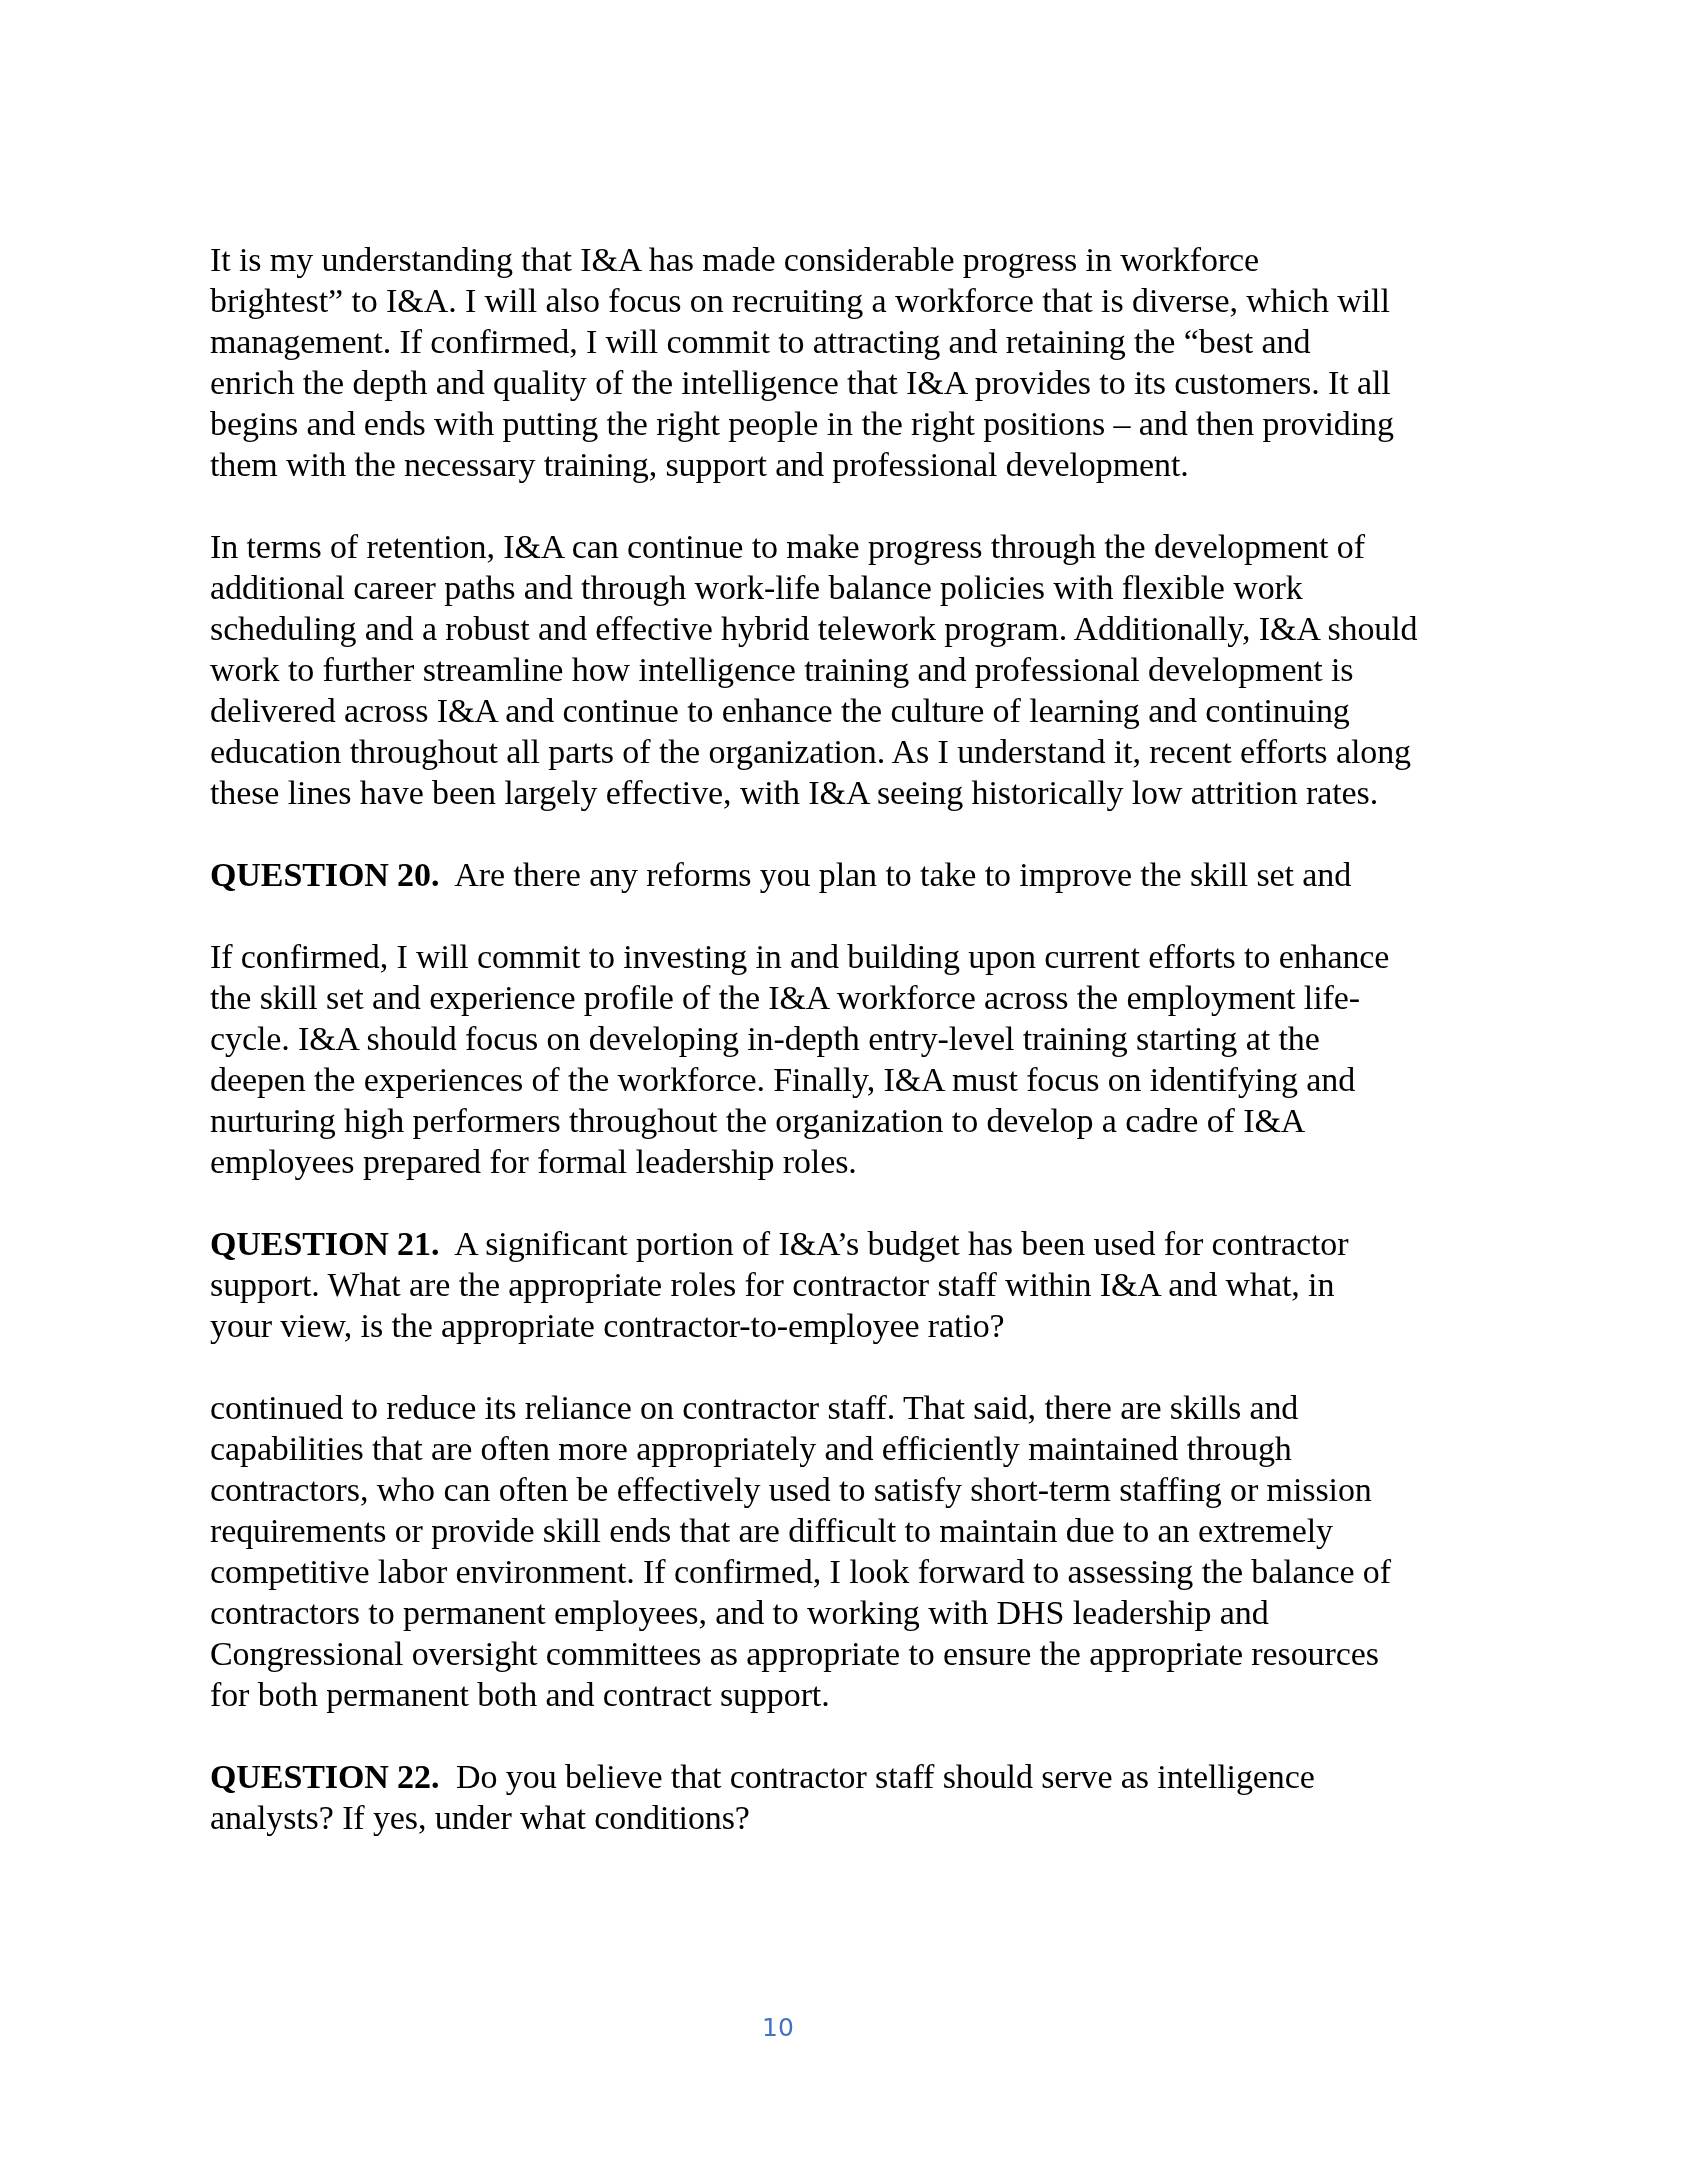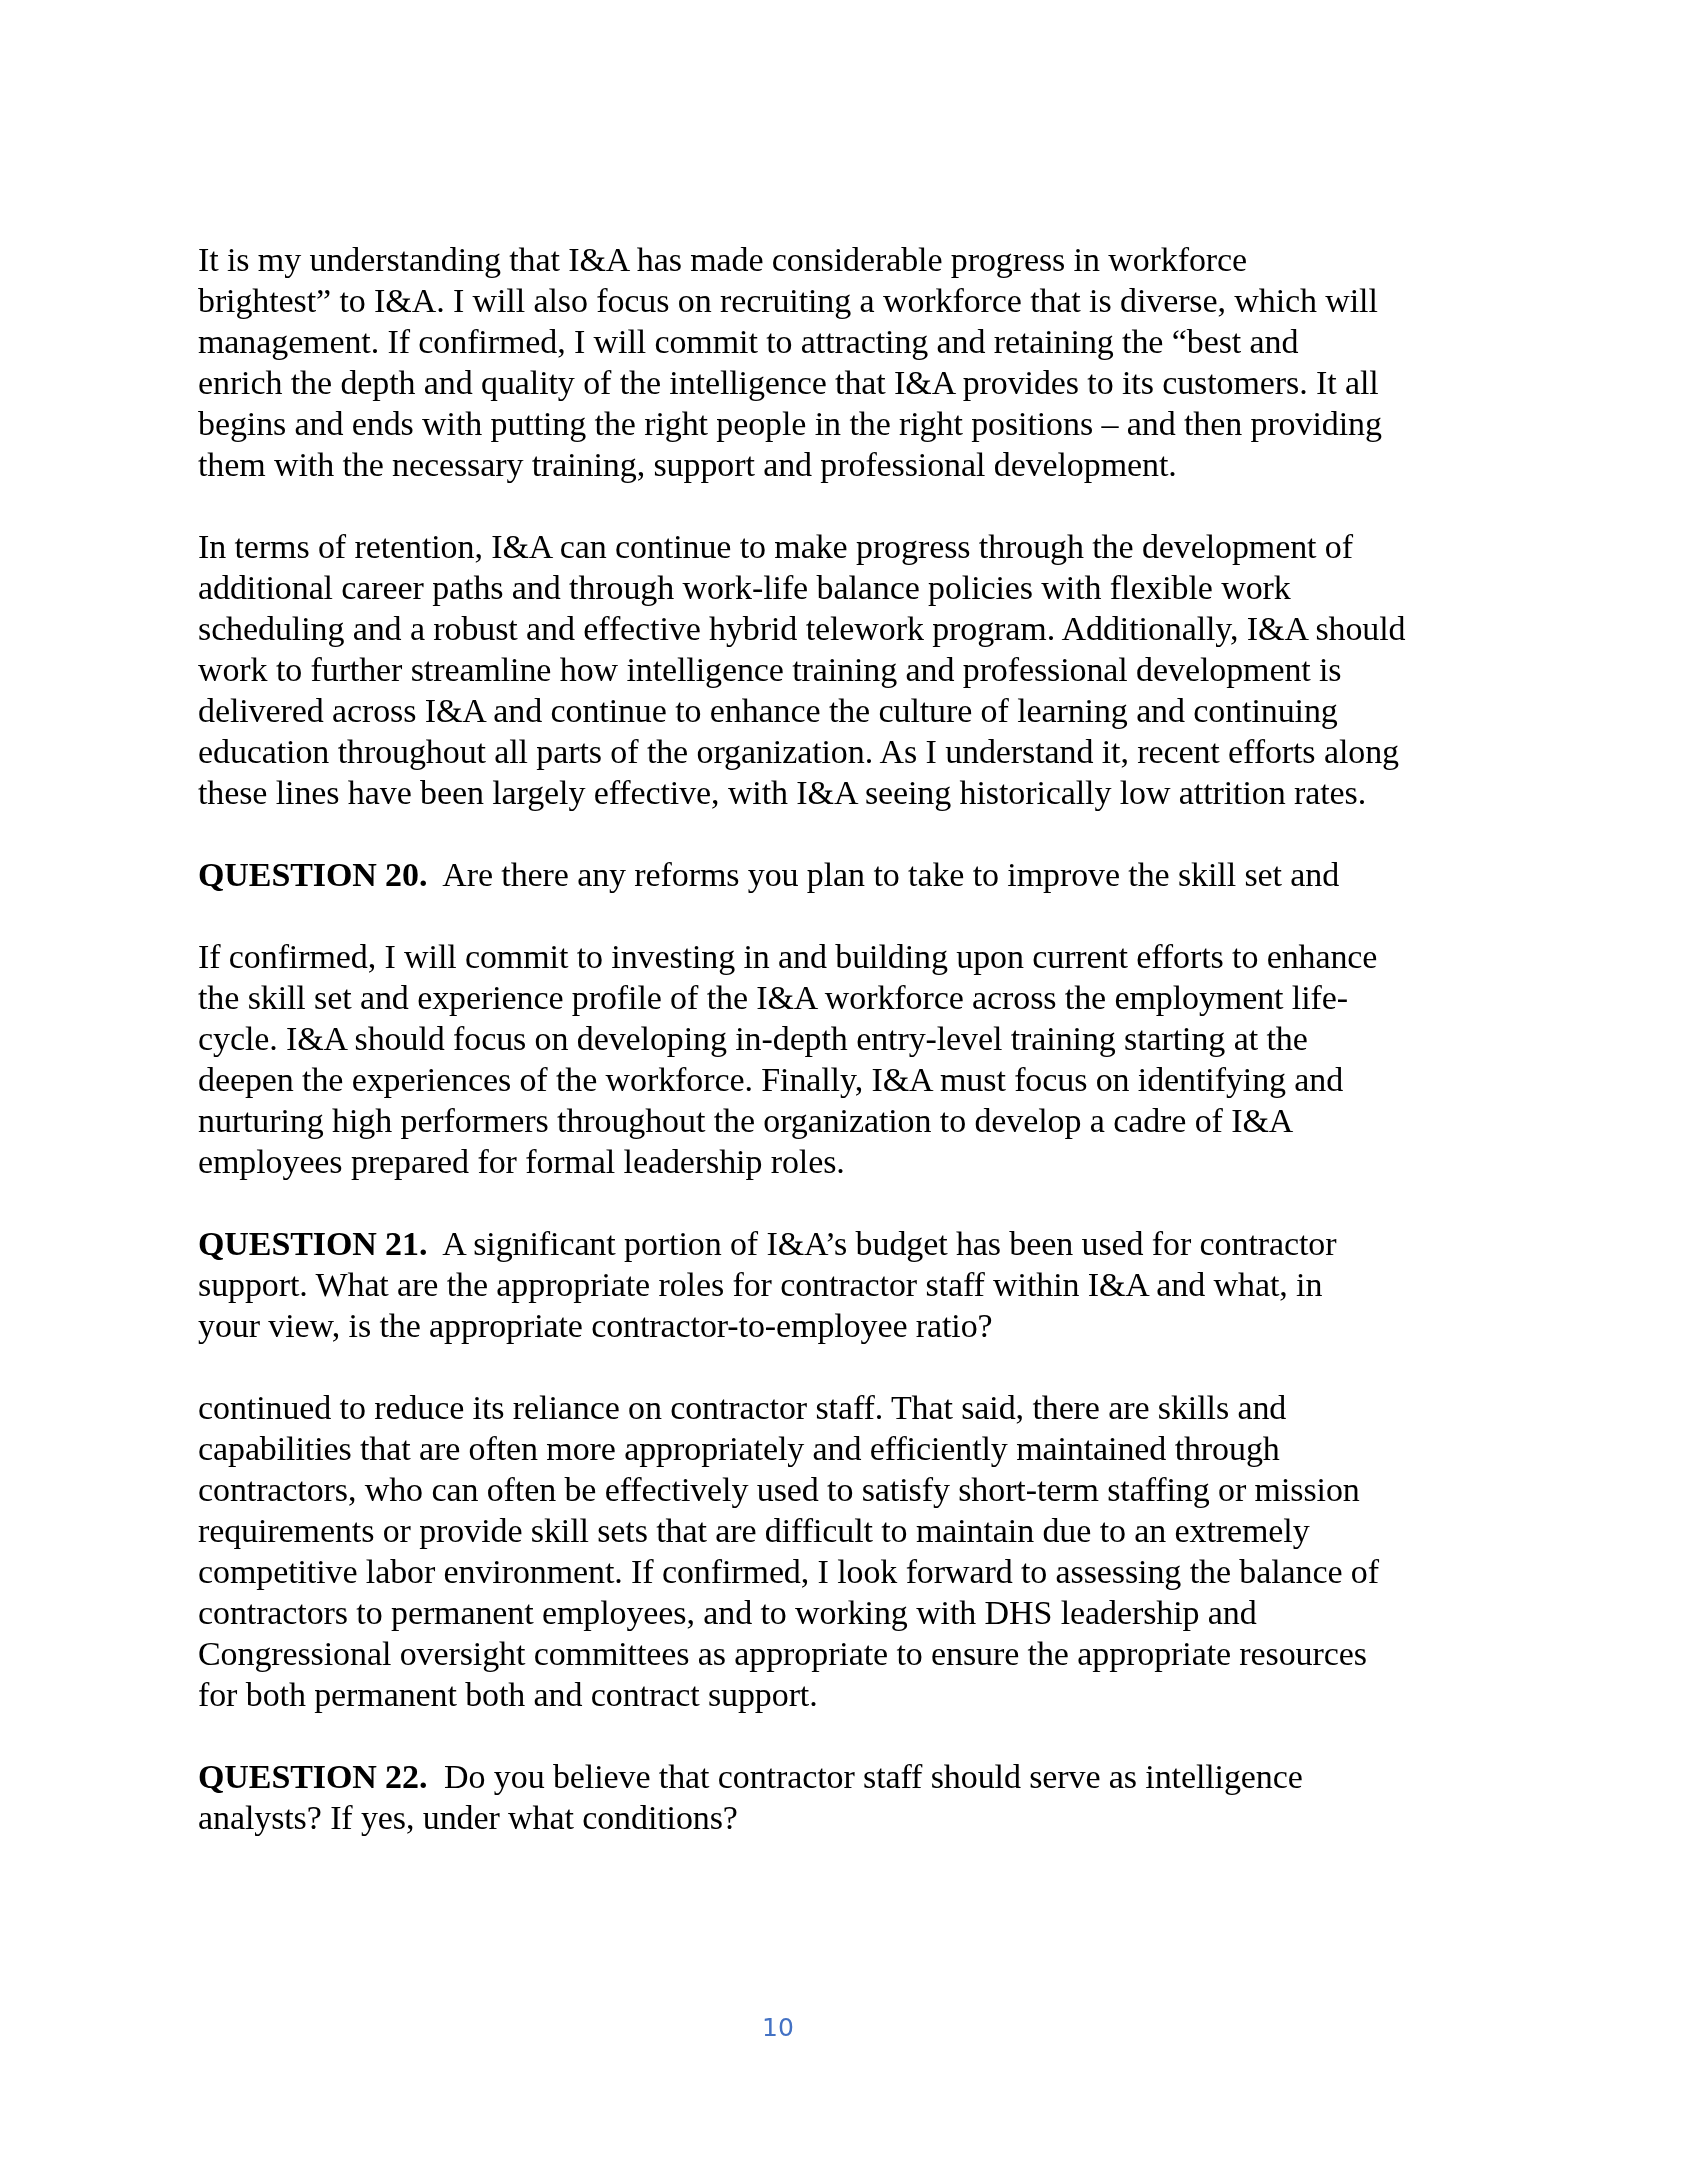--- a/index.html
+++ b/index.html
@@ -23,20 +23,21 @@
   }
   .block {
     font-size: 34px;
     line-height: 41px;
     margin: 0 0 41px 0;
     letter-spacing: -0.1px;
   }
   .line {
     display: block;
     white-space: nowrap;
+    margin-left: 12px;
   }
   .q-label {
     font-weight: bold;
     font-family: Liberation Serif, serif;
   }
   .page-number {
     position: absolute;
     top: 2013px;
     left: 0;
     width: 1556px;
@@ -86,21 +87,21 @@
   <p class="block">
     <span class="line"><span class="q-label">QUESTION 21.</span><span style="white-space:pre;">  A significant portion of I&amp;A’s budget has been used for contractor</span></span>
     <span class="line">support.  What are the appropriate roles for contractor staff within I&amp;A and what, in</span>
     <span class="line">your view, is the appropriate contractor-to-employee ratio?</span>
   </p>
 
   <p class="block">
     <span class="line">continued to reduce its reliance on contractor staff.  That said, there are skills and</span>
     <span class="line">capabilities that are often more appropriately and efficiently maintained through</span>
     <span class="line">contractors, who can often be effectively used to satisfy short-term staffing or mission</span>
-    <span class="line">requirements or provide skill sets that are difficult to maintain due to an extremely</span>
+    <span class="line">requirements or provide skill ends that are difficult to maintain due to an extremely</span>
     <span class="line">competitive labor environment. If confirmed, I look forward to assessing the balance of</span>
     <span class="line">contractors to permanent employees, and to working with DHS leadership and</span>
     <span class="line">Congressional oversight committees as appropriate to ensure the appropriate resources</span>
     <span class="line">for both permanent both and contract support.</span>
   </p>
 
   <p class="block">
     <span class="line"><span class="q-label">QUESTION 22.</span><span style="white-space:pre;">  Do you believe that contractor staff should serve as intelligence</span></span>
     <span class="line">analysts?  If yes, under what conditions?</span>
   </p>

